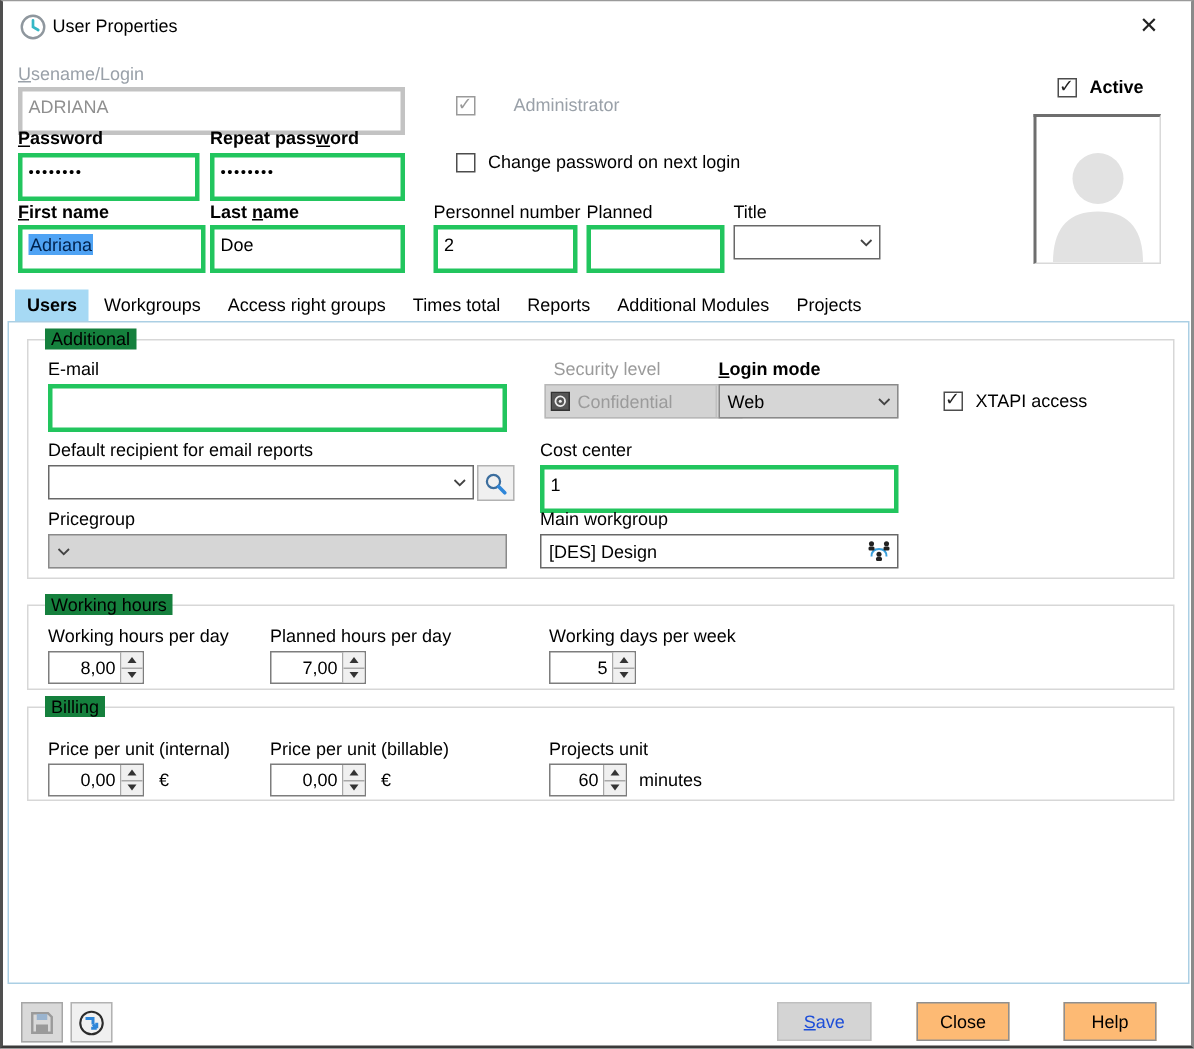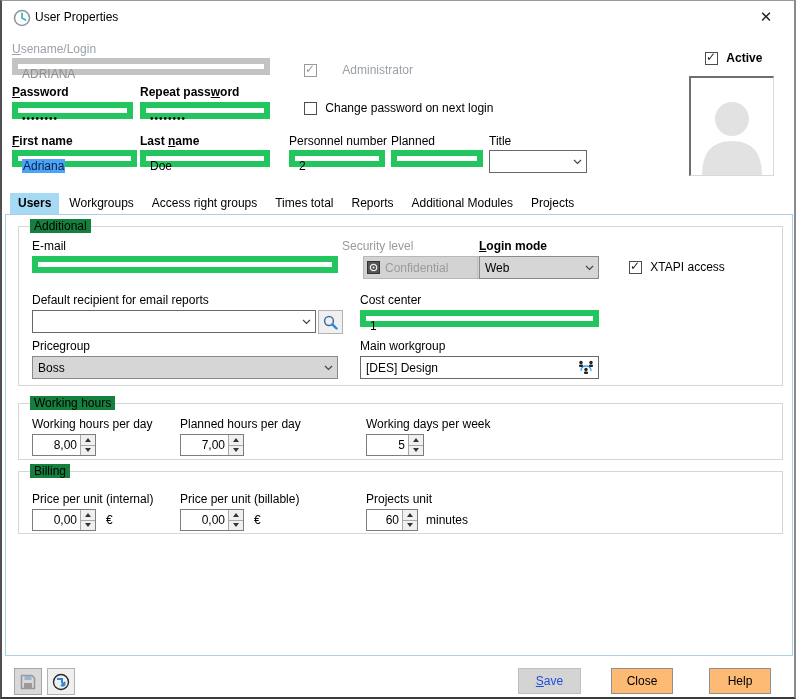--- a/index.html
+++ b/index.html
@@ -15,21 +15,21 @@
   .b { font-weight:bold; }
   .dis { color:#9aa1a9; }
   .gray { color:#9b9b9b; }
 
   
   .titlebar { left:0; top:0; width:100%; height:32px; background:#fff; }
   .title-text { left:33px; top:9px; font-size:12px; }
   .close-x { right:18px; top:7px; font-size:15px; color:#222; cursor:pointer; width:20px; text-align:center; }
 
   
-  .inp { border:6px solid #22c55e; background:#fff; height:17px; line-height:21px; padding:0 4px; }
+  .inp { border:3px solid #22c55e; background:#fff; height:32px; line-height:21px; padding:0 4px; }
   .inp.disab { border-color:#c3c3c3; color:#8f8f8f; }
   .seltext { background:#4fa3f4; color:#00224d; padding:0 1px; }
 
   
   .cb { width:13px; height:13px; border:1px solid #4d4d4d; background:#fff; display:inline-block; position:relative; vertical-align:middle; }
   .cb .mark { display:none; position:absolute; left:0px; top:-3px; font-size:12px; color:#222; }
   .cb.on .mark { display:block; }
   .cb.disab { border-color:#9a9a9a; }
   .cb.disab .mark { color:#9a9a9a; }
 
@@ -143,21 +143,21 @@
 
 <div class="abs panel"></div>
 
 <div class="group" style="left:16px;top:225px;width:765px;height:160px">
   <span class="gtitle">Additional</span>
 </div>
 
 <span class="abs lbl" style="left:30px;top:238px">E-mail</span>
 <div class="abs inp" style="left:30px;top:255px;width:306px"></div>
 
-<span class="abs lbl gray" style="left:340px;top:238px">Security level</span>
+<span class="abs lbl gray" style="left:367px;top:238px">Security level</span>
 <div class="abs combo disab" style="left:361px;top:255px;width:132px">
   <span style="margin-left:3px;display:inline-flex">
     <svg width="13" height="13" viewBox="0 0 13 13">
         <rect x="0.5" y="0.5" width="12" height="12" fill="#555" stroke="#333"></rect>
         <circle cx="6.5" cy="6.5" r="3.2" fill="none" stroke="#eee" stroke-width="1.2"></circle>
         <circle cx="6.5" cy="6.5" r="1" fill="#eee"></circle>
       </svg>
   </span>
   <span class="txt">Confidential</span>
   <span class="arrowbtn">
@@ -196,21 +196,20 @@
     <circle cx="6" cy="6" r="4.4" fill="none" stroke="#3c6e9e" stroke-width="1.5"></circle>
     <line x1="9.4" y1="9.4" x2="13.5" y2="13.5" stroke="#2e86d9" stroke-width="2.4" stroke-linecap="round"></line>
   </svg>
 </div>
 
 <span class="abs lbl" style="left:358px;top:292px">Cost center</span>
 <div class="abs inp" style="left:358px;top:309px;width:239px">1</div>
 
 <span class="abs lbl" style="left:30px;top:338px">Pricegroup</span>
 <div class="abs combo" style="left:30px;top:355px;width:306px">
-  <span class="txt">Boss</span>
   <span class="chev">
       <svg width="9" height="6" viewBox="0 0 9 6">
         <path d="M1 1 L4.5 4.5 L8 1" fill="none" stroke="#444" stroke-width="1.2"></path>
       </svg>
     </span>
 </div>
 
 <span class="abs lbl" style="left:358px;top:338px">Main workgroup</span>
 <div class="abs combo white" style="left:358px;top:355px;width:239px">
   <span class="txt">[DES] Design</span>

